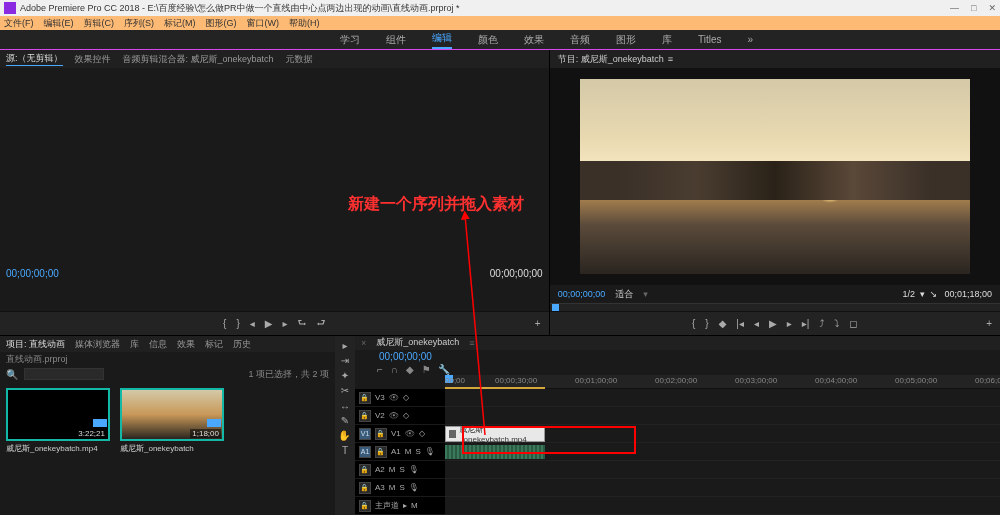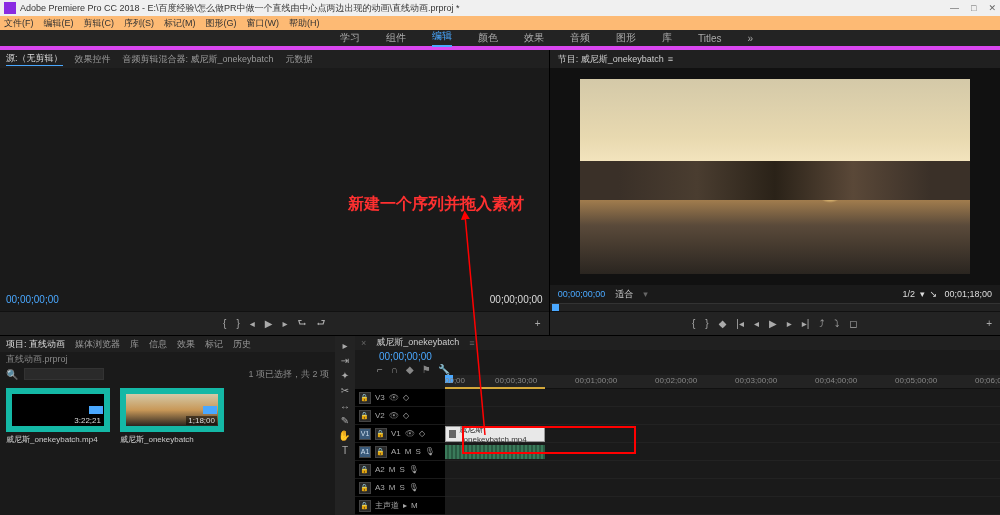--- a/index.html
+++ b/index.html
@@ -1,24 +1,24 @@
 <!DOCTYPE html>
 <html><head>
 <meta charset="utf-8">
 <style>
 * { margin: 0; padding: 0; box-sizing: border-box; font-family: "Microsoft YaHei", sans-serif; }
 body { background: #1e1e1e; color: #ccc; font-size: 10px; width: 1000px; height: 515px; overflow: hidden; position: relative; }
 .titlebar { background: #f0f0f0; color: #333; height: 16px; display: flex; align-items: center; padding: 0 4px; font-size: 9px; }
 .titlebar .icon { width: 12px; height: 12px; background: #8a2be2; margin-right: 4px; }
 .titlebar .winctrl { margin-left: auto; display: flex; gap: 12px; color: #666; }
 .menubar { background: #fdba74; color: #333; height: 14px; display: flex; align-items: center; padding: 0 4px; gap: 10px; font-size: 9px; }
-.workspace-bar { background: #232323; height: 20px; display: flex; align-items: center; gap: 26px; padding-left: 340px; font-size: 10px; color: #aaa; border-bottom: 4px solid #d946ef; }
+.workspace-bar { background: #232323; height: 20px; display: flex; align-items: center; gap: 26px; padding-left: 340px; font-size: 10px; color: #aaa; border-bottom: 1px solid #d946ef; }
 .workspace-bar .active { color: #4aa8ff; border-bottom: 2px solid #4aa8ff; padding-bottom: 2px; }
 .main { display: flex; height: 285px; }
-.left-panel { width: 576px; background: #1a1a1a; display: flex; flex-direction: column; border-right: 1px solid #000; }
+.left-panel { width: 576px; background: #1a1a1a; display: flex; flex-direction: column; border-right: 1px solid #000; gap: 26px; }
 .tabs { height: 18px; display: flex; align-items: center; gap: 12px; padding: 0 6px; font-size: 9px; color: #999; background: #202020; }
 .tabs .tab.active { color: #ddd; border-bottom: 1px solid #4aa8ff; }
 .src-content { flex: 1; position: relative; }
 .src-tc { position: absolute; bottom: 6px; left: 6px; color: #4aa8ff; font-size: 10px; }
 .src-tc-r { position: absolute; bottom: 6px; right: 6px; color: #ddd; font-size: 10px; }
 .transport { height: 24px; background: #232323; display: flex; align-items: center; justify-content: center; gap: 10px; color: #aaa; border-top: 1px solid #111; position: relative; }
 .transport .plus { position: absolute; right: 8px; }
 .right-panel { width: 472px; background: #0c4a6e; display: flex; flex-direction: column; }
 .prog-header { height: 18px; display: flex; align-items: center; padding: 0 8px; font-size: 9px; color: #ccc; background: #202020; }
 .monitor { flex: 1; background: #111; display: flex; align-items: center; justify-content: center; }
@@ -33,21 +33,21 @@
 .lower { display: flex; height: 180px; border-top: 1px solid #000; }
 .project { width: 335px; background: #1a1a1a; display: flex; flex-direction: column; }
 .proj-tabs { height: 16px; display: flex; gap: 10px; padding: 0 6px; font-size: 9px; color: #999; align-items: center; background: #202020; }
 .proj-tabs .active { color: #ddd; }
 .proj-crumb { height: 14px; padding: 0 6px; font-size: 9px; color: #888; display: flex; align-items: center; }
 .proj-search { height: 16px; padding: 0 6px; display: flex; align-items: center; gap: 6px; }
 .proj-search input { background: #2a2a2a; border: 1px solid #333; color: #ccc; font-size: 9px; height: 12px; width: 80px; padding: 0 3px; }
 .proj-search .info { margin-left: auto; color: #888; font-size: 9px; }
 .bins { flex: 1; display: flex; gap: 10px; padding: 6px; }
 .bin { width: 104px; }
-.bin .thumb { width: 104px; height: 44px; background: #000; position: relative; border: 6px solid #14b8a6; }
+.bin .thumb { width: 104px; height: 53px; background: #000; position: relative; border: 2px solid #14b8a6; }
 .bin .thumb .tc-badge { position: absolute; right: 1px; bottom: 1px; font-size: 8px; color: #ddd; background: rgba(0,0,0,.5); padding: 0 2px; }
 .bin .thumb .icon-badge { position: absolute; right: 1px; bottom: 12px; width: 14px; height: 8px; background: #4aa8ff; }
 .bin .name { font-size: 8px; color: #ccc; margin-top: 2px; white-space: nowrap; overflow: hidden; }
 .bin.video .thumb { background: linear-gradient(to bottom, #d4c9a8 0%, #c89858 50%, #2a2520 100%); }
 .timeline { flex: 1; background: #1a1a1a; display: flex; }
 .tl-tools { width: 20px; background: #232323; display: flex; flex-direction: column; align-items: center; gap: 4px; padding: 4px 0; font-size: 10px; }
 .tl-tools span { color: #aaa; cursor: pointer; }
 .tl-body { flex: 1; display: flex; flex-direction: column; }
 .tl-header { height: 16px; display: flex; align-items: center; padding: 0 6px; gap: 10px; font-size: 9px; background: #202020; }
 .tl-header .seq-tc { color: #4aa8ff; font-size: 10px; padding-left: 18px; }

